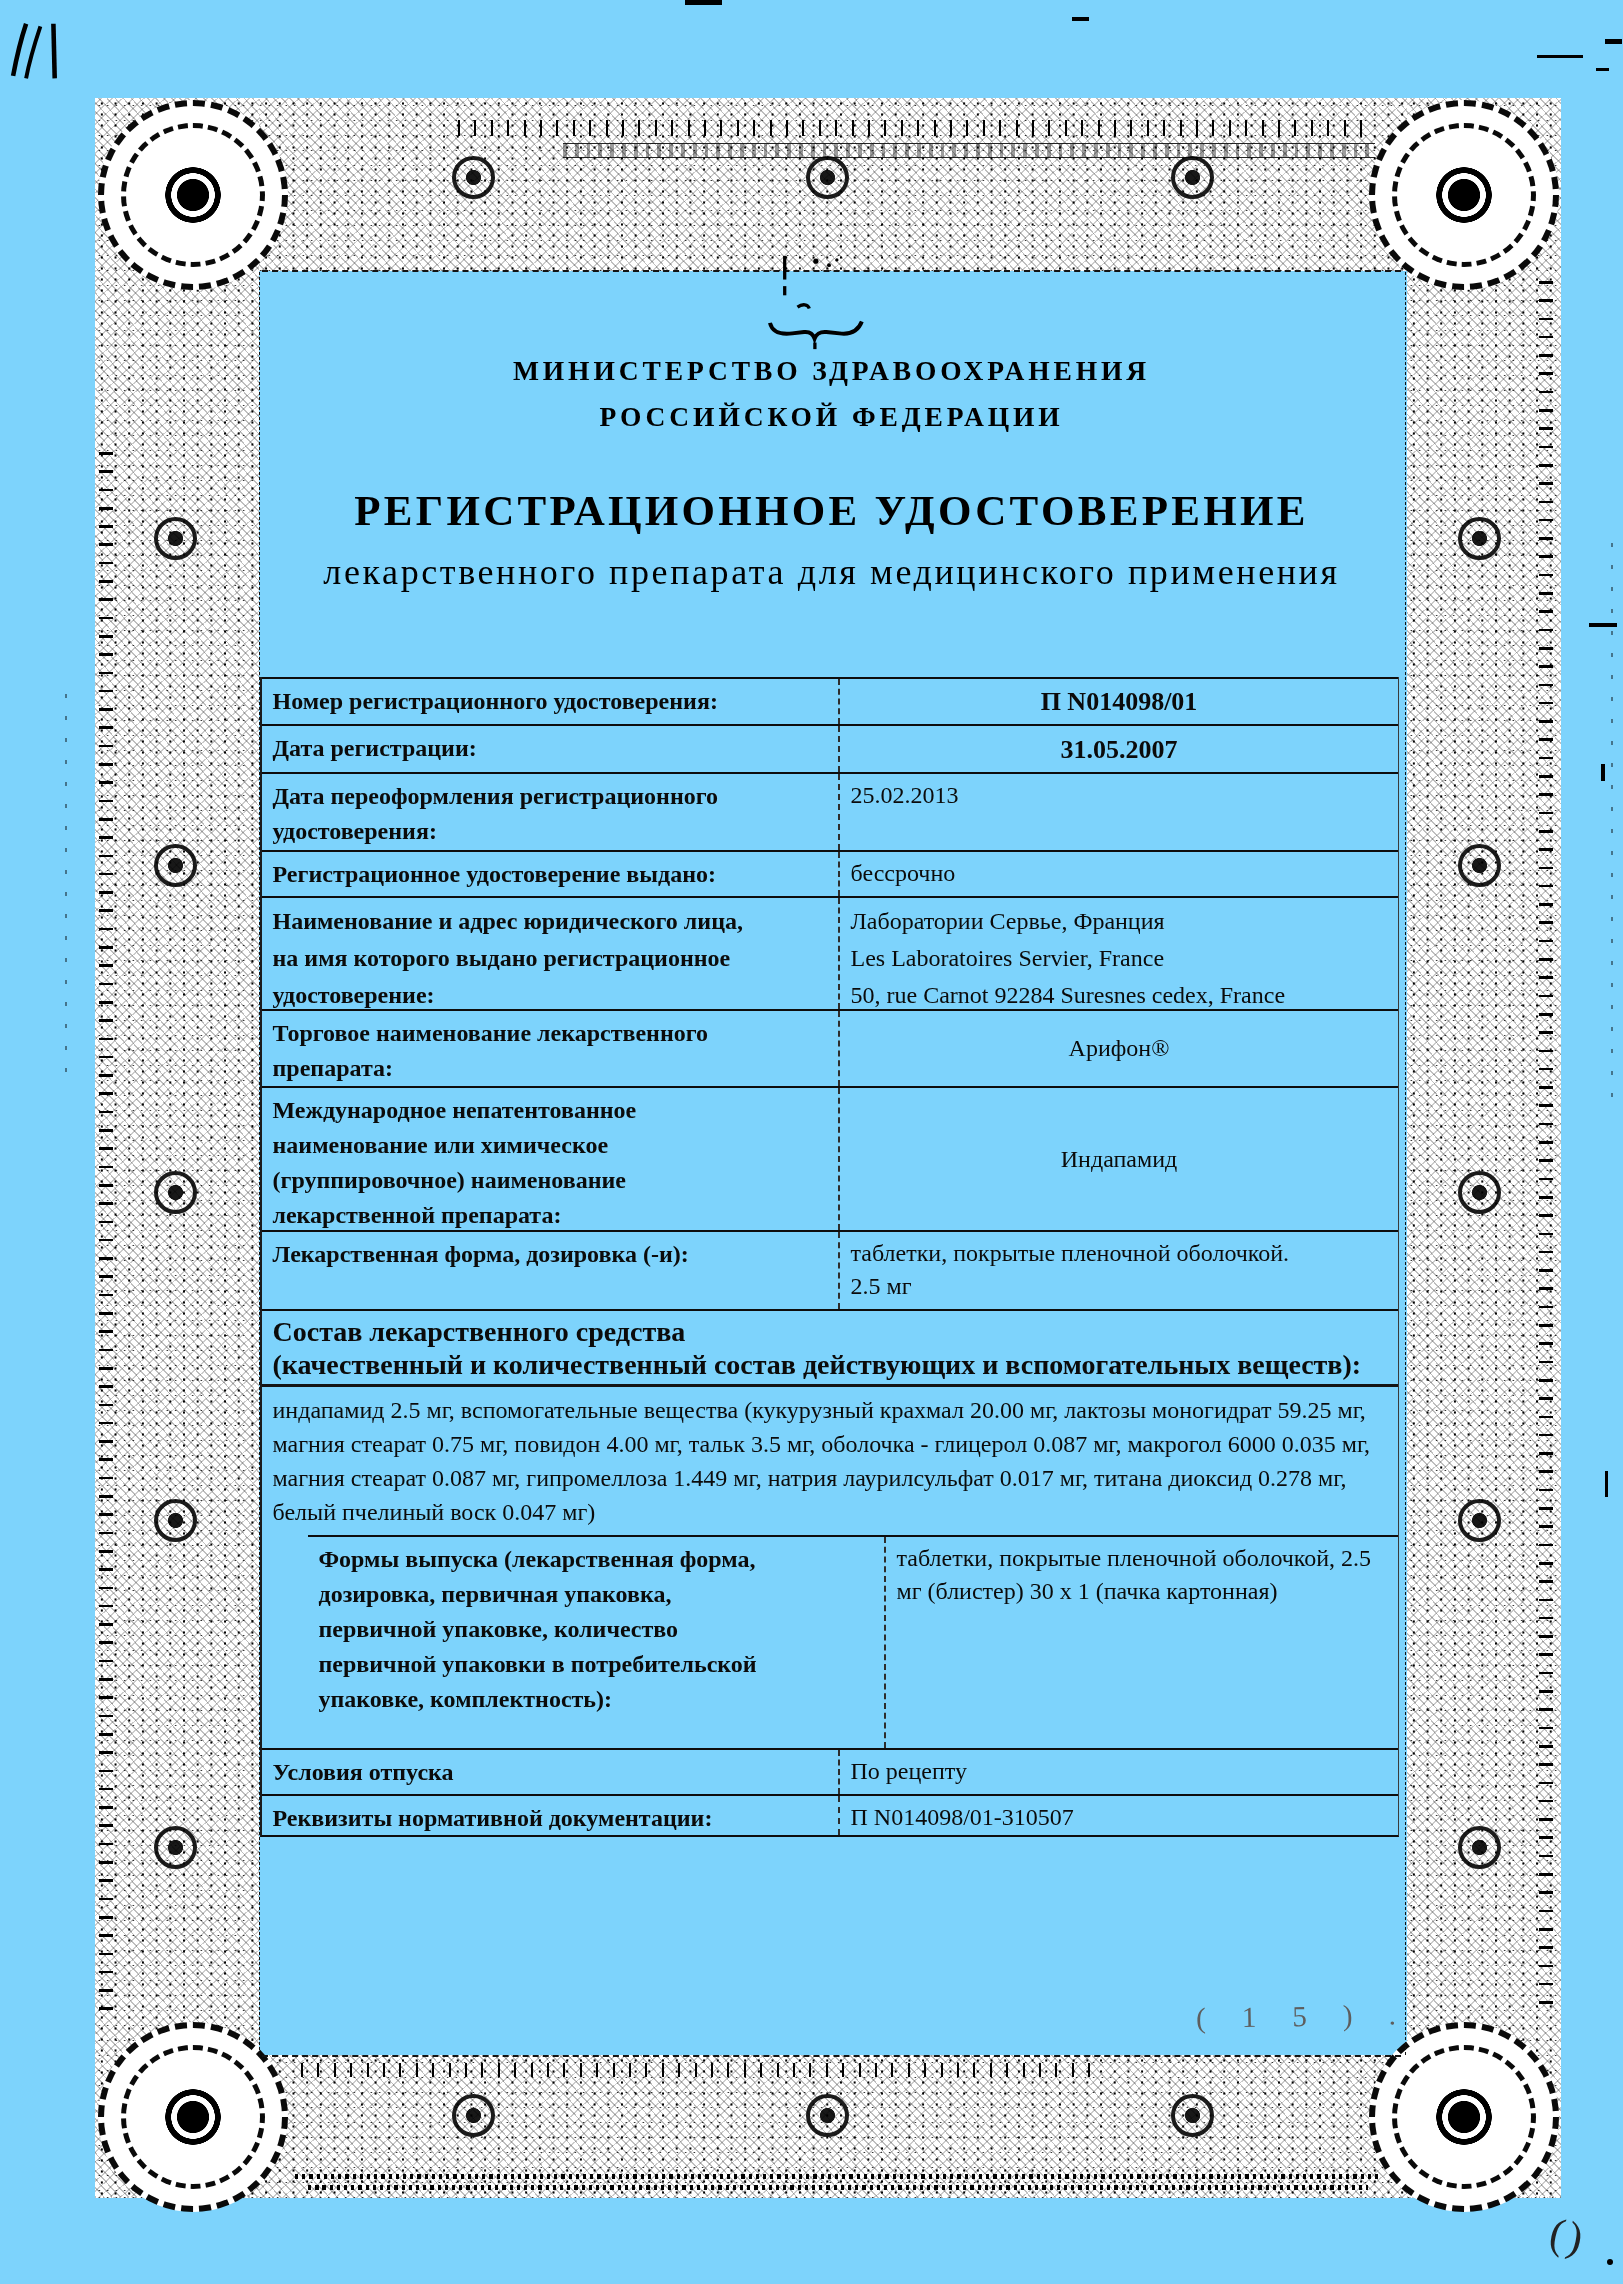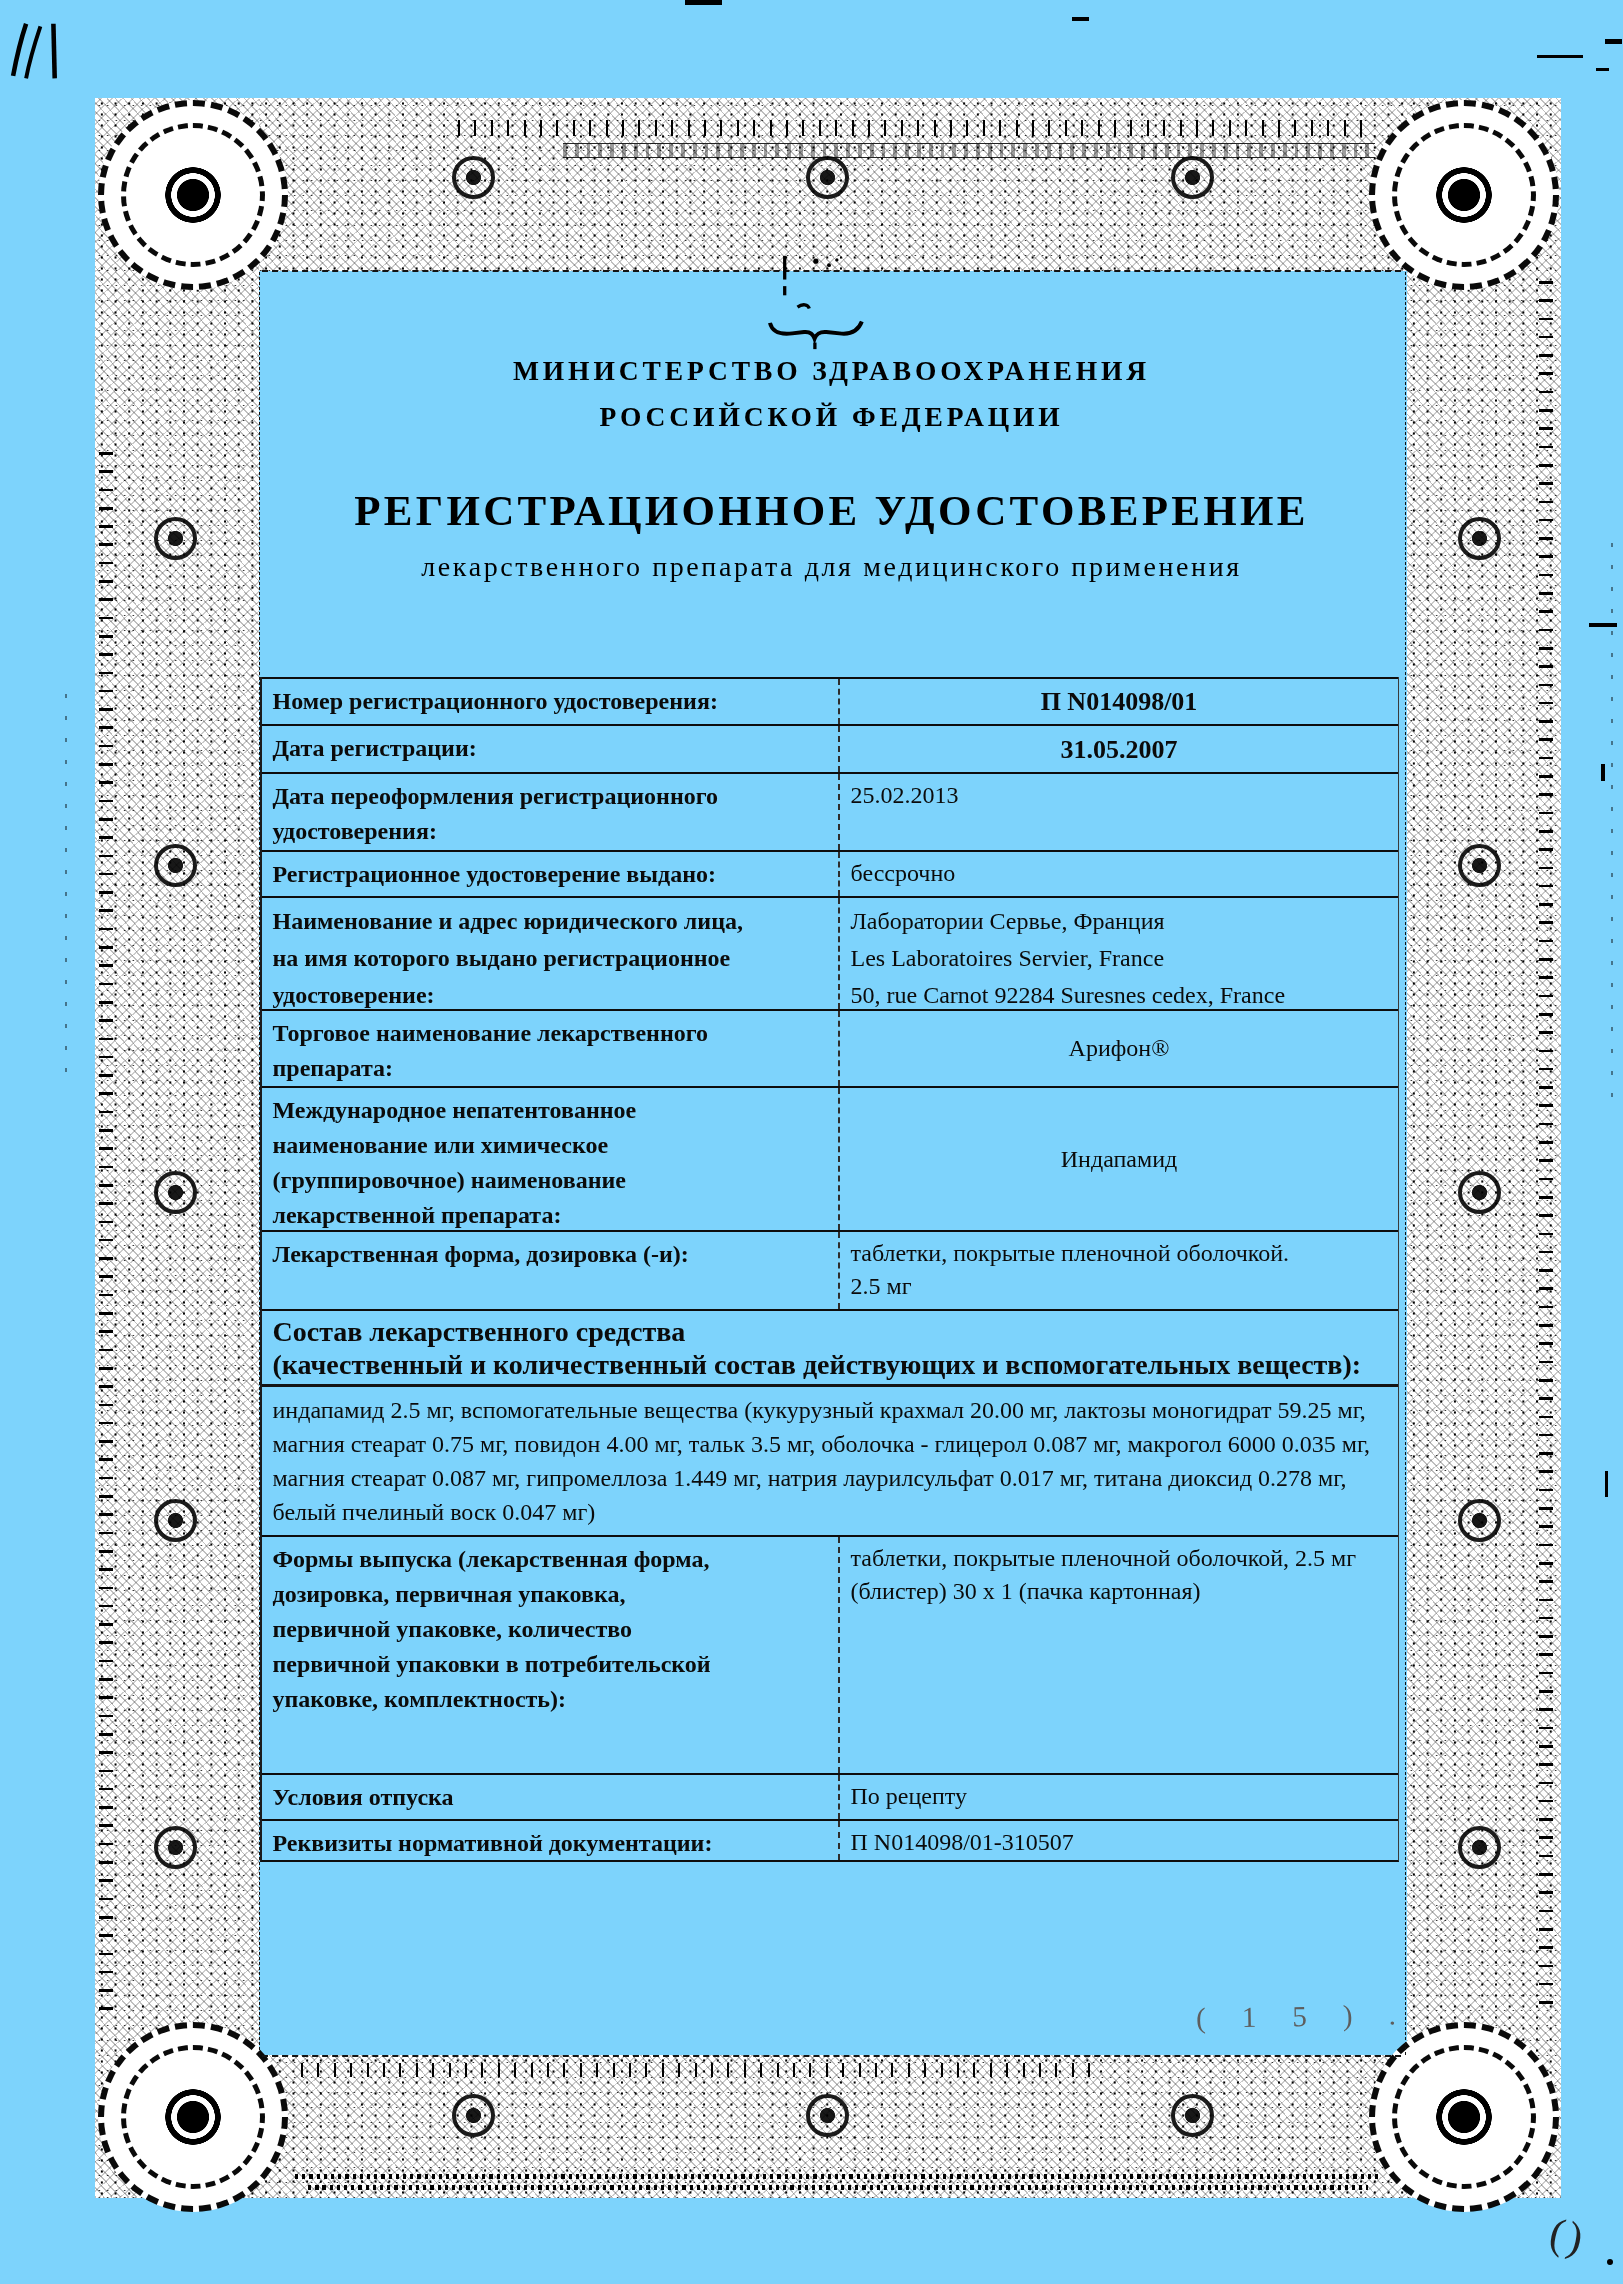--- a/index.html
+++ b/index.html
@@ -25,21 +25,21 @@
   .dotrow{position:absolute;background:repeating-linear-gradient(90deg,#000 0 3.3px,transparent 3.3px 7.2px);}
   .dashline-h{position:absolute;border-top:2px dashed #131313;}
   .dashline-v{position:absolute;border-left:1.3px dashed #131313;}
   .dblstrip{position:absolute;border-top:1.3px solid #000;border-bottom:1.3px solid #000;
       background:repeating-linear-gradient(90deg,rgba(0,0,0,.45) 0 3.9px,transparent 3.9px 11.8px);opacity:.85;}
 
   
   .ctrblock{position:absolute;left:262px;width:1139px;text-align:center;}
   .ministry{font-weight:bold;font-size:27.5px;letter-spacing:3.9px;filter:blur(0.3px) contrast(1.6);}
   .doc-title{font-weight:bold;font-size:43px;letter-spacing:3.3px;filter:blur(0.2px) contrast(1.4);}
-  .doc-subtitle{font-size:28px;letter-spacing:2.6px;filter:blur(0.3px) contrast(1.5);}
+  .doc-subtitle{font-size:36px;letter-spacing:2.6px;filter:blur(0.3px) contrast(1.5);}
 
   
   #cert-table{position:absolute;left:260px;top:677px;width:1139px;box-sizing:border-box;
       border-left:2px solid #1c1c1c;border-right:1.3px solid #3a3a3a;border-bottom:2.6px solid #0d0d0d;}
   .trow{display:flex;box-sizing:border-box;border-top:2.6px solid #0d0d0d;overflow:hidden;}
   .t-label{width:576px;box-sizing:border-box;padding:4.6px 9.2px 0 10.5px;font-weight:bold;font-size:24px;line-height:35px;}
   .t-value{flex:1;box-sizing:border-box;border-left:2px dashed #2d2d2d;padding:5.2px 6.5px 0 10.5px;font-size:24px;line-height:33px;}
   .v-center{display:flex;align-items:center;justify-content:center;padding:0;text-align:center;}
   .vbold{font-weight:bold;font-size:26px;}
   .ln{display:block;}
@@ -181,21 +181,21 @@
 
     <div class="trow comp" style="height:226px;">
       <div class="comp-h">
         <span class="ln">Состав лекарственного средства</span>
         <span class="ln">(качественный и количественный состав действующих и вспомогательных веществ):</span>
       </div>
       <div class="comp-sep"></div>
       <div class="comp-body">индапамид 2.5 мг, вспомогательные вещества (кукурузный крахмал 20.00 мг, лактозы моногидрат 59.25 мг, магния стеарат 0.75 мг, повидон 4.00 мг, тальк 3.5 мг, оболочка - глицерол 0.087 мг, макрогол 6000 0.035 мг, магния стеарат 0.087 мг, гипромеллоза 1.449 мг, натрия лаурилсульфат 0.017 мг, титана диоксид 0.278 мг, белый пчелиный воск 0.047 мг)</div>
     </div>
 
-    <div class="trow" style="height:238px;">
+    <div class="trow" style="height:213px;margin-left:46px;">
       <div class="t-label">
         <span class="ln">Формы выпуска (лекарственная форма,</span>
         <span class="ln">дозировка, первичная упаковка,</span>
         <span class="ln">первичной упаковке, количество</span>
         <span class="ln">первичной упаковки в потребительской</span>
         <span class="ln">упаковке, комплектность):</span>
       </div>
       <div class="t-value"><span>таблетки, покрытые пленочной оболочкой, 2.5 мг (блистер) 30 x 1 (пачка картонная)</span></div>
     </div>
 

